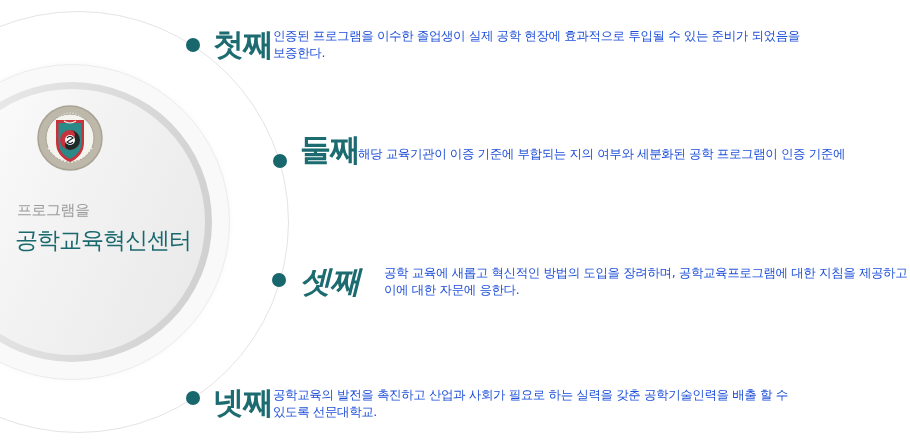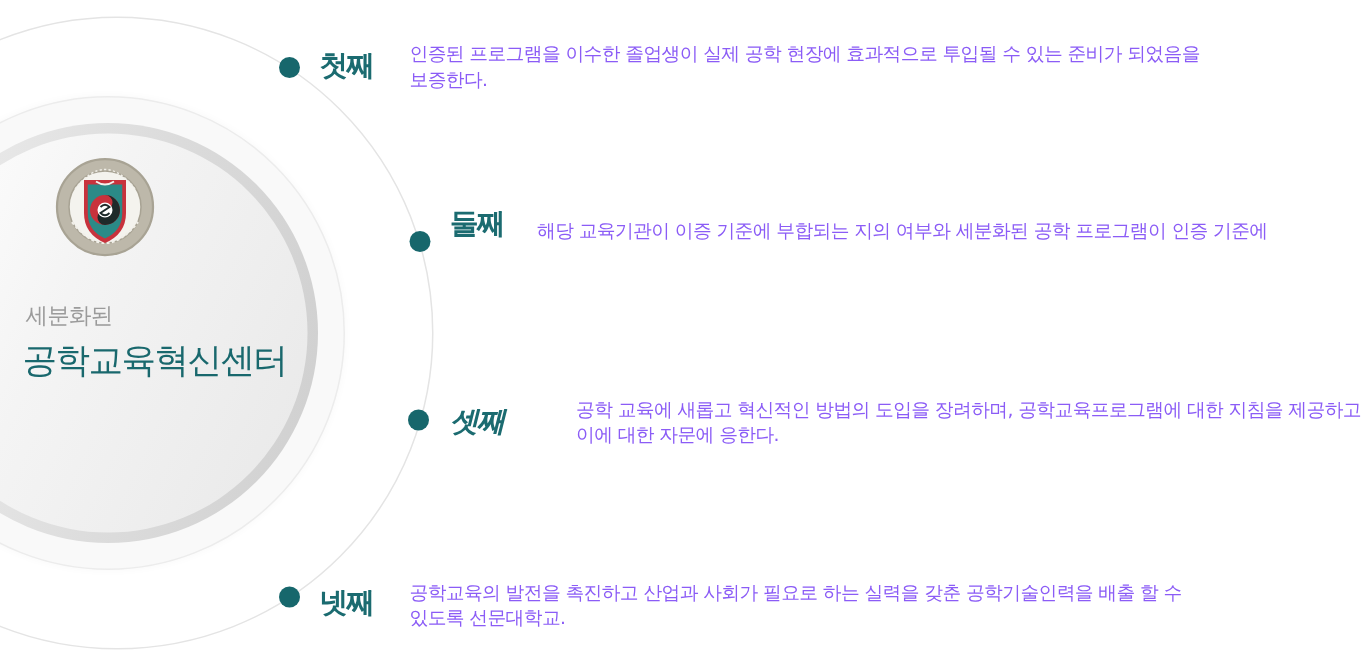--- a/index.html
+++ b/index.html
@@ -30,25 +30,25 @@
   .sub-title {
     left: 17px; top: 201px; font-size: 15px; color: #9b9b9b; letter-spacing: -0.5px;
     white-space: nowrap;
   }
   .main-title {
     left: 15px; top: 225px; font-size: 23px; font-weight: normal; color: #19686d;
     letter-spacing: -1px; white-space: nowrap;
   }
   .dot { width: 14px; height: 14px; border-radius: 50%; background: #17676c; }
   .heading {
-    font-size: 19px; font-weight: bold; color: #1b6b70; letter-spacing: -1px;
+    font-size: 31px; font-weight: bold; color: #1b6b70; letter-spacing: -1px;
     white-space: nowrap; line-height: 26px;
   }
   .desc {
-    font-size: 12.5px; color: #8b5cf6; line-height: 17px; letter-spacing: -0.4px;
+    font-size: 12.5px; color: #1d4ed8; line-height: 17px; letter-spacing: -0.4px;
     white-space: nowrap;
   }
   .desc span { display: block; }
 </style>
 </head>
 <body>
 
 <div class="abs outer-arc"></div>
 <div class="abs band"></div>
 <div class="abs ring"></div>
@@ -61,21 +61,21 @@
   <path d="M12 44 Q34 72 56 44" fill="none" stroke="#f1efe8" stroke-width="1.4" stroke-dasharray="2 1.5"></path>
   <path d="M20 16 L48 16 L48 38 Q48 52 34 58 Q20 52 20 38 Z" fill="#c8323c"></path>
   <path d="M22.5 19 L45.5 19 L45.5 38 Q45.5 50 34 55 Q22.5 50 22.5 38 Z" fill="#2b8a87"></path>
   <path d="M28 17 Q34 21 40 17" fill="none" stroke="#f4f3ee" stroke-width="1.2"></path>
   <circle cx="34" cy="36" r="10" fill="#c8323c"></circle>
   <path d="M34 26 A10 10 0 0 1 34 46 A5 5 0 0 1 34 36 A5 5 0 0 0 34 26 Z" fill="#1e2a2a"></path>
   <circle cx="34" cy="36" r="5" fill="#ffffff"></circle>
   <path d="M31 34 Q34 31 37 34 Q34 36 31 38 Q34 41 37 38" fill="none" stroke="#1e2a2a" stroke-width="1.2"></path>
 </svg>
 
-<div class="abs sub-title">세분화된</div>
+<div class="abs sub-title">프로그램을</div>
 <div class="abs main-title">공학교육혁신센터</div>
 
 <div class="abs dot" style="left:186px; top:38px;"></div>
 <div class="abs heading" style="left:213px; top:31px;">첫째</div>
 <div class="abs desc" style="left:273px; top:27px;">
   <span>인증된 프로그램을 이수한 졸업생이 실제 공학 현장에 효과적으로 투입될 수 있는 준비가 되었음을</span>
   <span>보증한다.</span>
 </div>
 
 <div class="abs dot" style="left:273px; top:154px;"></div>

